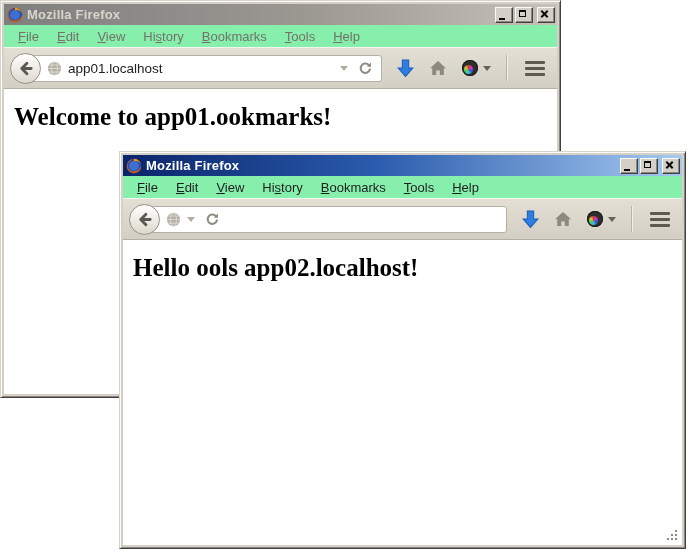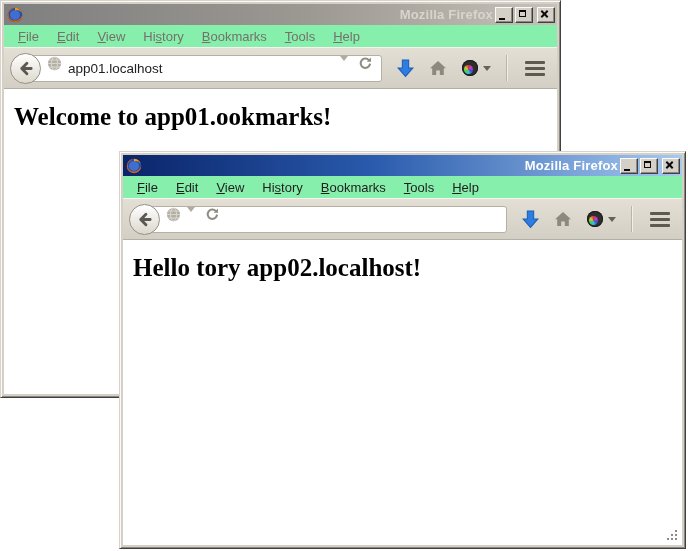--- a/index.html
+++ b/index.html
@@ -12,21 +12,21 @@
     box-shadow:inset 1px 1px 0 #fbfaf7, inset -1px -1px 0 #8c8880;
     display:flex;flex-direction:column;}
   .window.back{left:0;top:0;width:561px;height:398px;}
   .window.front{left:119px;top:151px;width:567px;height:398px;}
 
   
   .titlebar{height:21px;flex:0 0 21px;display:flex;align-items:center;padding:0 2px 0 3px;}
   .front .titlebar{background:linear-gradient(90deg,#0a246a 0%,#2a5bad 45%,#a6caf0 100%);}
   .back  .titlebar{background:linear-gradient(90deg,#7f7f7f 0%,#9c9892 55%,#c6c2b8 100%);}
   .title-text{font-size:13px;font-weight:bold;margin-left:4px;flex:1;white-space:nowrap;
-    letter-spacing:.2px;text-align:right;}
+    letter-spacing:.2px;}
   .front .title-text{color:#ffffff;}
   .back  .title-text{color:#d9d5cc;}
   .fx-icon{width:16px;height:16px;flex:0 0 16px;}
 
   .tb-btn{width:16px;height:14px;background:#d4d0c8;margin-left:2px;position:relative;
     border:1px solid;border-color:#fbfaf7 #404040 #404040 #fbfaf7;
     box-shadow:inset -1px -1px 0 #8c8880;cursor:default;}
   .glyph-min{position:absolute;left:3px;bottom:2px;width:6px;height:2px;background:#0a0a0a;}
   .glyph-max{position:absolute;left:3px;top:2px;width:7px;height:7px;box-sizing:border-box;
     border:1px solid #0a0a0a;border-top-width:2px;}
@@ -45,21 +45,21 @@
   
   .navbar{height:42px;flex:0 0 42px;display:flex;align-items:center;
     background:linear-gradient(#e3dfd5,#d3cfc5);
     border-top:1px solid #f6f4ef;border-bottom:1px solid #b3afa5;
     padding:0 10px 0 6px;box-sizing:border-box;}
   .back-btn{width:31px;height:31px;border-radius:50%;flex:0 0 31px;
     background:linear-gradient(#ffffff,#dcd8cd);border:1px solid #969284;
     display:flex;align-items:center;justify-content:center;z-index:2;margin-right:-17px;
     box-sizing:border-box;}
   .urlbar{flex:1;height:27px;background:#ffffff;border:1px solid #b4b0a6;border-radius:3px;
-    display:flex;padding:0 8px 0 22px;box-sizing:border-box;min-width:0;}
+    display:flex;align-items:center;padding:0 8px 0 22px;box-sizing:border-box;min-width:0;}
   .url-input{flex:1;border:none;outline:none;background:transparent;font-size:13.5px;
     color:#222222;font-family:"Liberation Sans",sans-serif;padding:0;margin-left:6px;min-width:0;}
   .tri-down{width:0;height:0;border-left:4px solid transparent;border-right:4px solid transparent;
     border-top:5px solid #b0aca2;margin:0 10px 0 6px;}
   .toolbar-icon{margin-left:15px;display:flex;align-items:center;flex:0 0 auto;}
   .addon-circle{width:16px;height:16px;border-radius:50%;background:#2e2e2e;position:relative;
     box-shadow:inset 0 0 0 1px #1b1b1b;}
   .addon-circle:after{content:"";position:absolute;left:2px;top:5px;width:9px;height:9px;border-radius:50%;
     background:conic-gradient(#d43a3a,#c93ad4,#3a51d4,#3ac0d4,#3ad45e,#d4c93a,#d43a3a);}
   .caret-down{width:0;height:0;border-left:4px solid transparent;border-right:4px solid transparent;
@@ -225,21 +225,21 @@
     </span>
     <span class="separator"></span>
     <span class="hamburger">
       <i></i>
         <i></i>
         <i></i>
     </span>
   </div>
 
   <div class="content">
-    <h1>Hello tory app02.localhost!</h1>
+    <h1>Hello ools app02.localhost!</h1>
     <span class="grip">
       <i></i>
         <i></i>
         <i></i>
         <i></i>
         <i></i>
         <i></i>
     </span>
   </div>
 </div>

